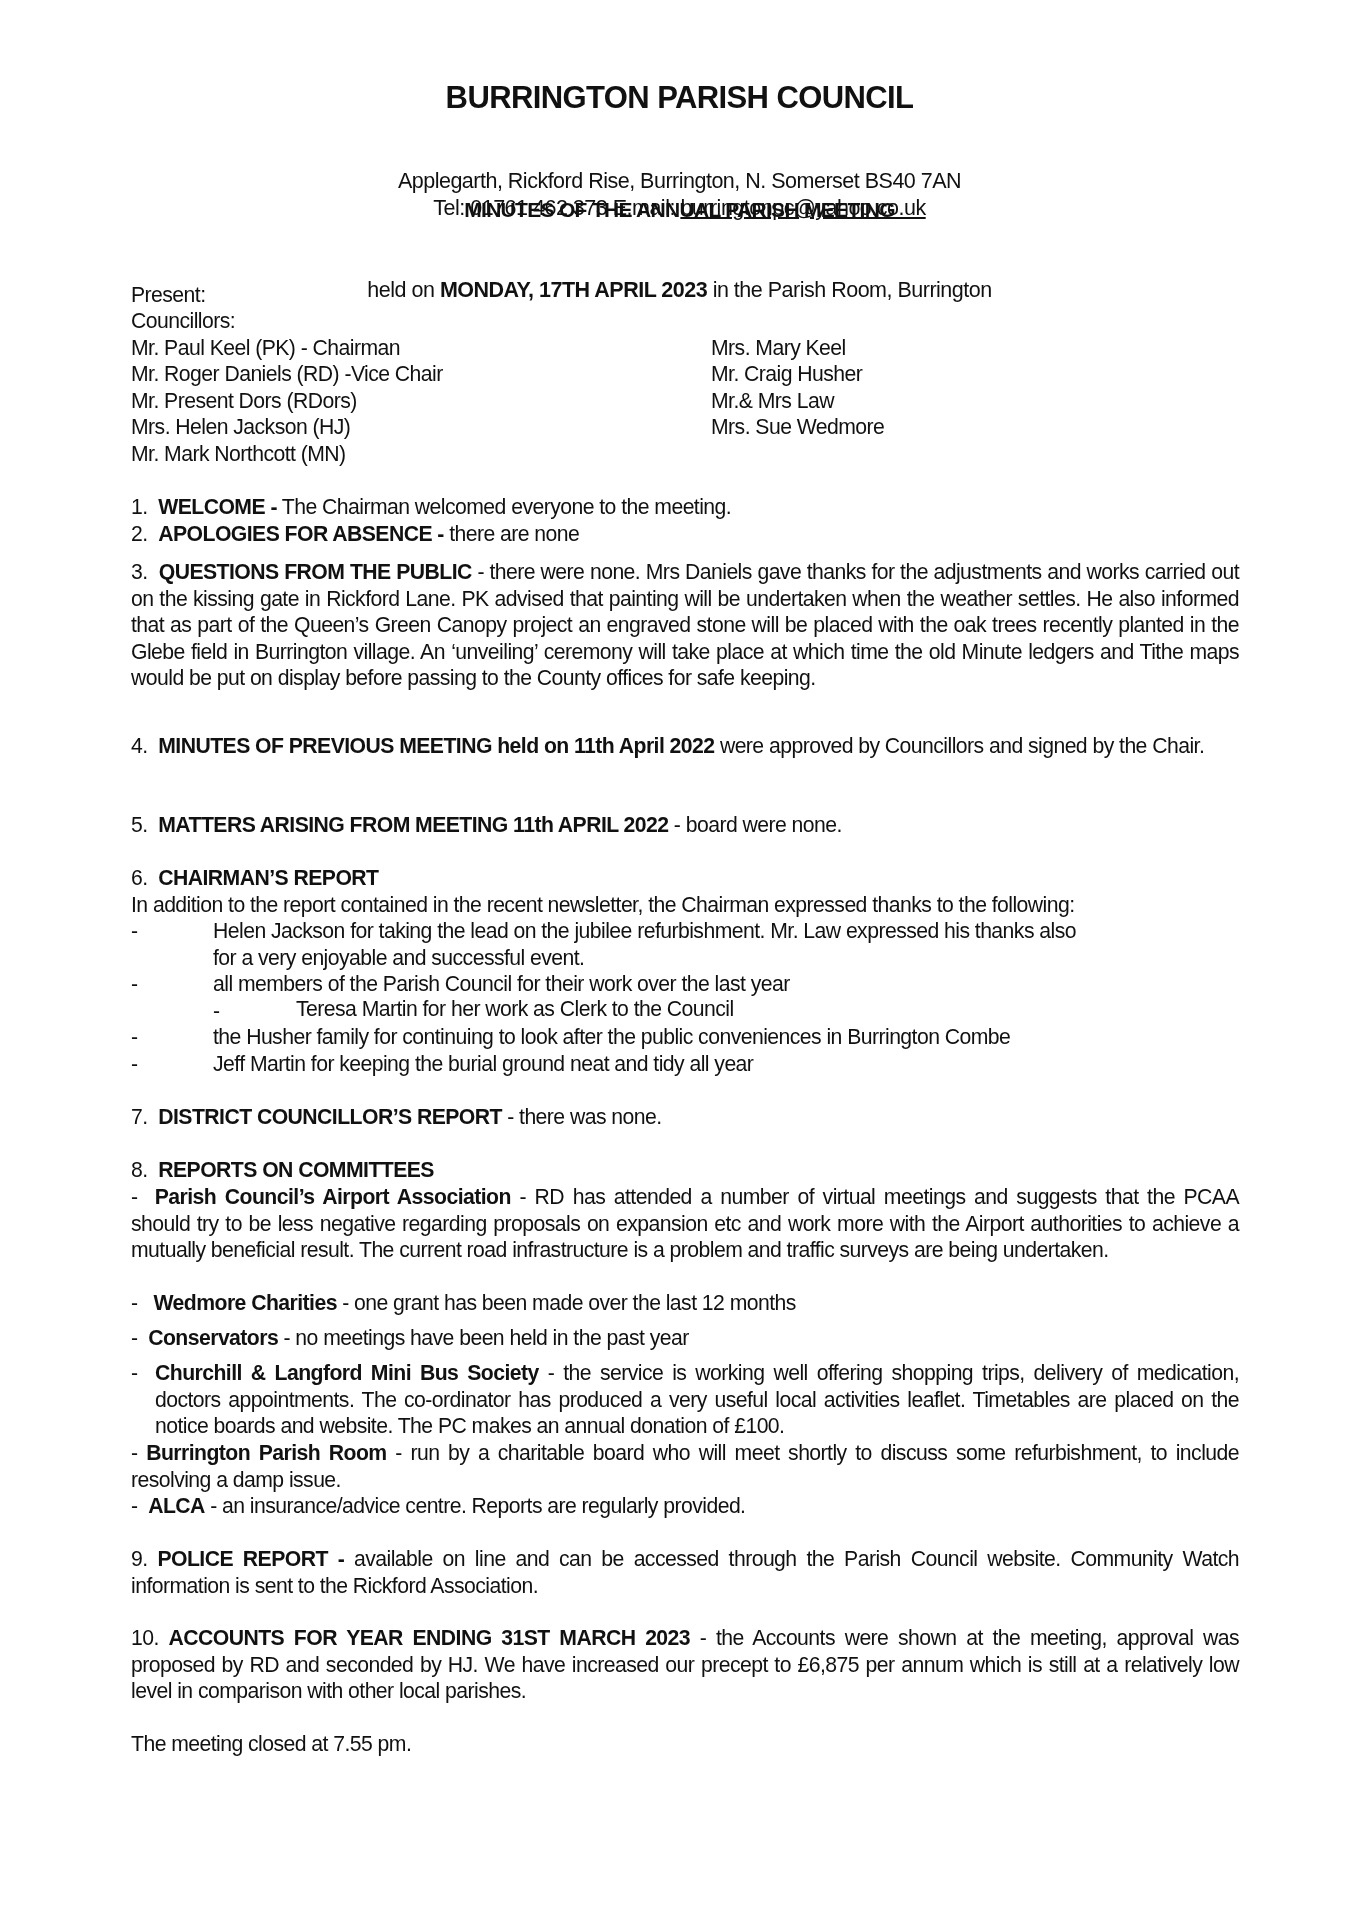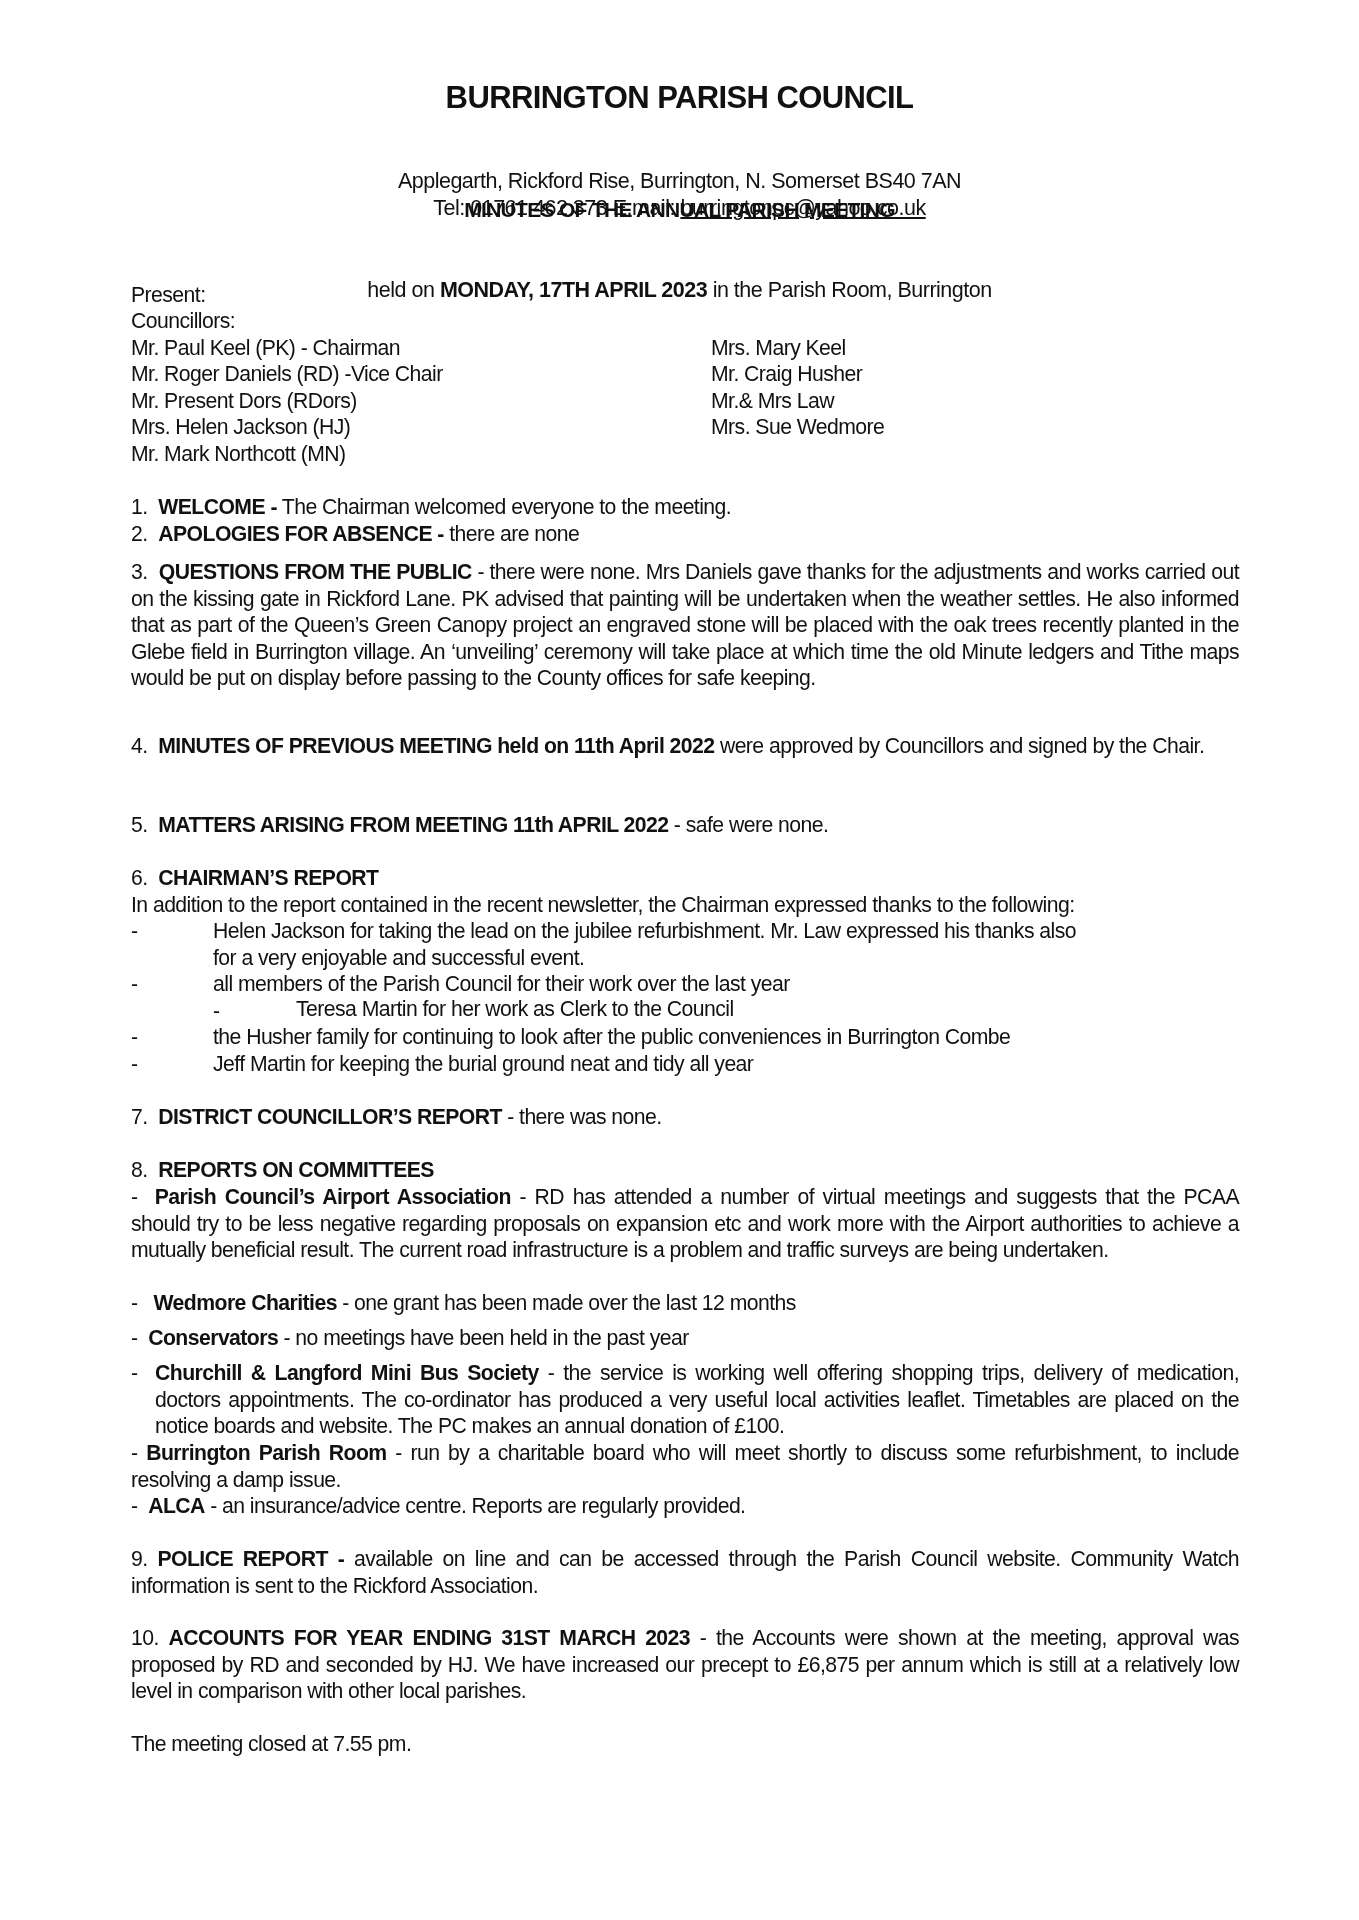--- a/index.html
+++ b/index.html
@@ -58,21 +58,21 @@
 
     <div class="para" style="top:535px;margin-top:24px;">
       <span>3.</span>&nbsp;&nbsp;<b>QUESTIONS FROM THE PUBLIC</b><span>  - there were none.  Mrs Daniels gave thanks for the adjustments and works carried out on the kissing gate in Rickford Lane.  PK advised that painting will be undertaken when the weather settles.  He also informed that as part of the Queen’s Green Canopy project an engraved stone will be placed with the oak trees recently planted in the Glebe field in Burrington village.  An ‘unveiling’ ceremony will take place at which time the old Minute ledgers and Tithe maps would be put on display before passing to the County offices for safe keeping.</span>
     </div>
 
     <div class="para" style="top:733px;">
       <span>4.</span>&nbsp;&nbsp;<b>MINUTES OF PREVIOUS MEETING held on 11th April 2022</b><span> were approved by Councillors and signed by the Chair.</span>
     </div>
 
     <div class="abs" style="left:131px; top:812px;">
-      <span>5.</span>&nbsp;&nbsp;<b>MATTERS ARISING FROM MEETING 11th APRIL 2022</b><span> - safe were none.</span>
+      <span>5.</span>&nbsp;&nbsp;<b>MATTERS ARISING FROM MEETING 11th APRIL 2022</b><span> - board were none.</span>
     </div>
 
     <div class="abs" style="left:131px; top:865px;">
       <span>6.</span>&nbsp;&nbsp;<b>CHAIRMAN’S REPORT</b>
     </div>
     <div class="abs" style="left:131px; top:892px;">In addition to the report contained in the recent newsletter, the Chairman expressed thanks to the following:</div>
 
     <div class="abs" style="left:131px; top:918px;">-</div>
     <div class="abs" style="left:213px; top:918px;">Helen Jackson for taking the lead on the jubilee refurbishment.  Mr. Law expressed his thanks also</div>
     <div class="abs" style="left:213px; top:945px;">for a very enjoyable and successful event.</div>

